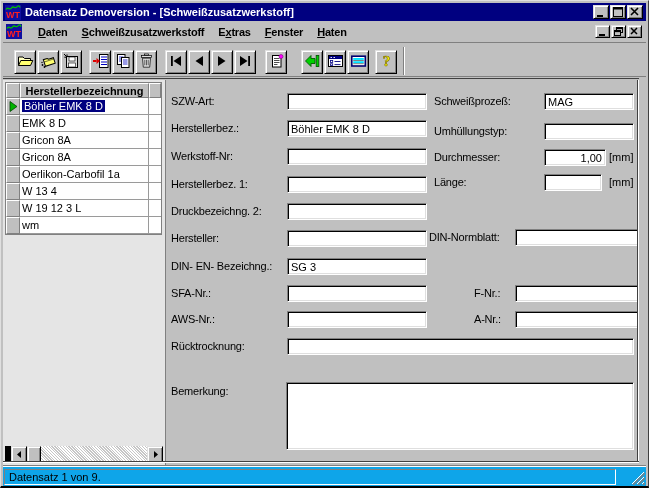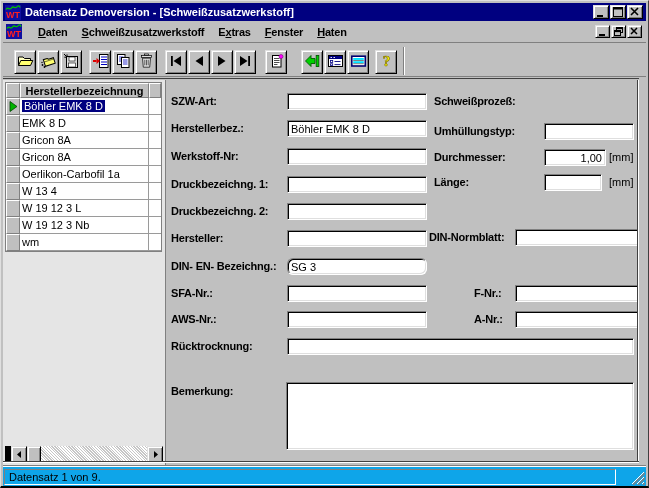--- a/index.html
+++ b/index.html
@@ -116,21 +116,21 @@
   }
   .sb-thumb {
     width:14px; height:17px; flex:0 0 14px; background:#c0c0c0;
     border:1px solid; border-color:#dfdfdf #000 #000 #dfdfdf;
     box-shadow: inset 1px 1px 0 #fff, inset -1px -1px 0 #808080;
   }
   .sb-track { flex:1; background:#e8e8e8;
     background-image: repeating-linear-gradient(45deg,#fff 0 1px,#c6c6c6 1px 2px); }
 
   
-  .f-label { position:absolute; font-weight:bold; white-space:nowrap; letter-spacing:-0.2px; }
+  .f-label { position:absolute; font-weight:normal; white-space:nowrap; letter-spacing:-0.2px; }
   .f-unit  { position:absolute; white-space:nowrap; }
   .field {
     position:absolute; height:17px; background:#fff;
     border:1px solid; border-color:#808080 #fff #fff #808080;
     box-shadow: inset 1px 1px 0 #000, inset -1px -1px 0 #dfdfdf;
     font-family:"Liberation Sans",sans-serif; font-size:11px; color:#000;
     padding:0 3px; outline:none;
   }
   textarea.field { resize:none; padding:2px 3px; }
 
@@ -392,27 +392,20 @@
         <div class="grid-row">
           <div class="sel-cell"></div>
           <div class="data-cell">
               <span class="cell-text">W 19 12 3 L</span>
             </div>
           <div class="stub-cell"></div>
         </div>
         <div class="grid-row">
           <div class="sel-cell"></div>
           <div class="data-cell">
-              <span class="cell-text">W 19 12 3 Nb</span>
-            </div>
-          <div class="stub-cell"></div>
-        </div>
-        <div class="grid-row">
-          <div class="sel-cell"></div>
-          <div class="data-cell">
               <span class="cell-text">wm</span>
             </div>
           <div class="stub-cell"></div>
         </div>
       </div>
 
       <div class="hscroll">
         <span class="split-box"></span>
         <span class="sb-btn">
           <svg width="7" height="7">
@@ -433,45 +426,46 @@
 
       <span class="f-label" style="left:3px;top:15px">SZW-Art:</span>
       <input class="field" style="left: 119px; top: 13px; width: 140px;" readonly="" value="">
 
       <span class="f-label" style="left:3px;top:42px">Herstellerbez.:</span>
       <input class="field" style="left: 119px; top: 40px; width: 140px;" readonly="" value="Böhler EMK 8 D">
 
       <span class="f-label" style="left:3px;top:70px">Werkstoff-Nr:</span>
       <input class="field" style="left: 119px; top: 68px; width: 140px;" readonly="" value="">
 
-      <span class="f-label" style="left:3px;top:98px">Druckbezeichng. 1:</span>
+      <span class="f-label" style="left:3px;top:98px">Herstellerbez. 1:</span>
       <input class="field" style="left: 119px; top: 96px; width: 140px;" readonly="" value="">
 
       <span class="f-label" style="left:3px;top:125px">Druckbezeichng. 2:</span>
       <input class="field" style="left: 119px; top: 123px; width: 140px;" readonly="" value="">
 
       <span class="f-label" style="left:3px;top:152px">Hersteller:</span>
       <input class="field" style="left: 119px; top: 150px; width: 140px;" readonly="" value="">
 
       <span class="f-label" style="left:3px;top:180px">DIN- EN- Bezeichng.:</span>
-      <input class="field" style="left: 119px; top: 178px; width: 140px; border-radius: 6px;" readonly="" value="SG 3">
+      <input class="field" style="left: 119px; top: 178px; width: 140px;" readonly="" value="SG 3">
 
       <span class="f-label" style="left:3px;top:207px">SFA-Nr.:</span>
       <input class="field" style="left: 119px; top: 205px; width: 140px;" readonly="" value="">
 
       <span class="f-label" style="left:3px;top:233px">AWS-Nr.:</span>
       <input class="field" style="left: 119px; top: 231px; width: 140px;" readonly="" value="">
 
       <span class="f-label" style="left:3px;top:260px">Rücktrocknung:</span>
       <input class="field" style="left: 119px; top: 258px; width: 347px;" readonly="" value="">
 
       <span class="f-label" style="left:3px;top:305px">Bemerkung:</span>
       <textarea class="field" style="left: 118px; top: 302px; width: 348px; height: 68px;" readonly=""></textarea>
 
       <span class="f-label" style="left:266px;top:15px">Schweißprozeß:</span>
+      <input class="field" style="left: 376px; top: 13px; width: 90px;" readonly="" value="MAG">
 
       <span class="f-label" style="left:266px;top:45px">Umhüllungstyp:</span>
       <input class="field" style="left: 376px; top: 43px; width: 90px;" readonly="" value="">
 
       <span class="f-label" style="left:266px;top:71px">Durchmesser:</span>
       <input class="field" style="left: 376px; top: 69px; width: 62px; text-align: right;" readonly="" value="1,00">
       <span class="f-unit" style="left:441px;top:71px">[mm]</span>
 
       <span class="f-label" style="left:266px;top:96px">Länge:</span>
       <input class="field" style="left: 376px; top: 94px; width: 58px;" readonly="" value="">

